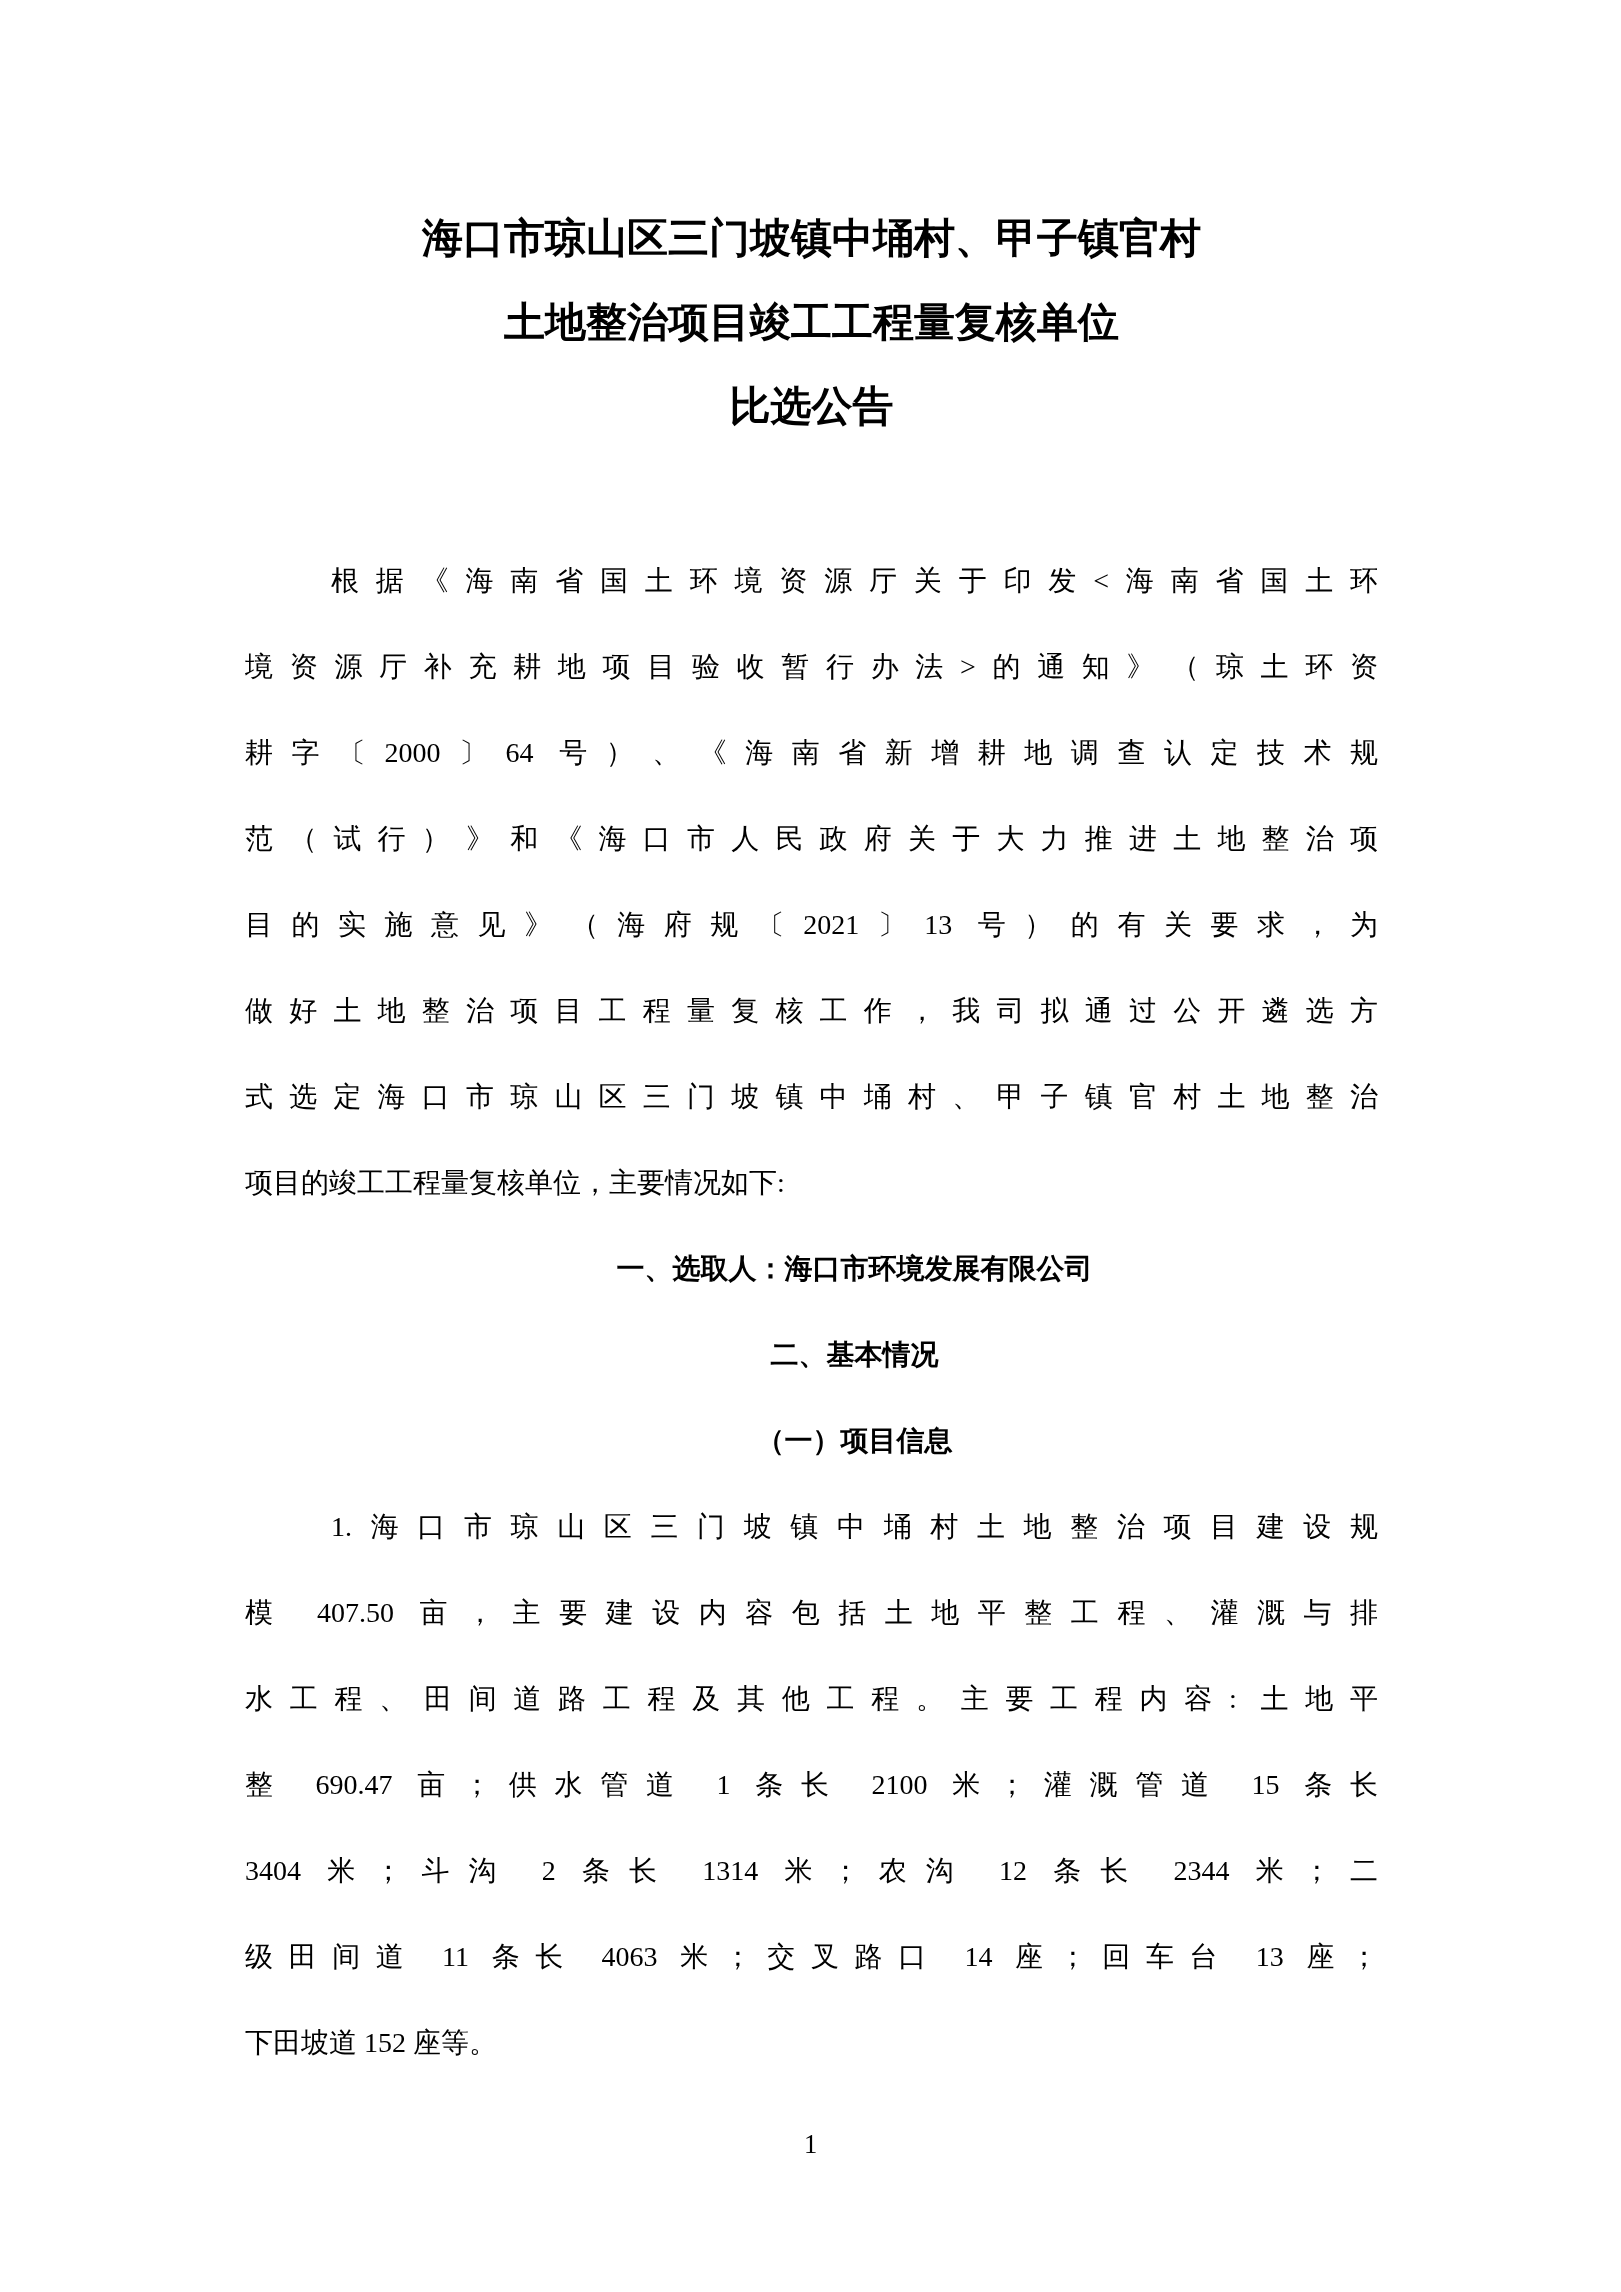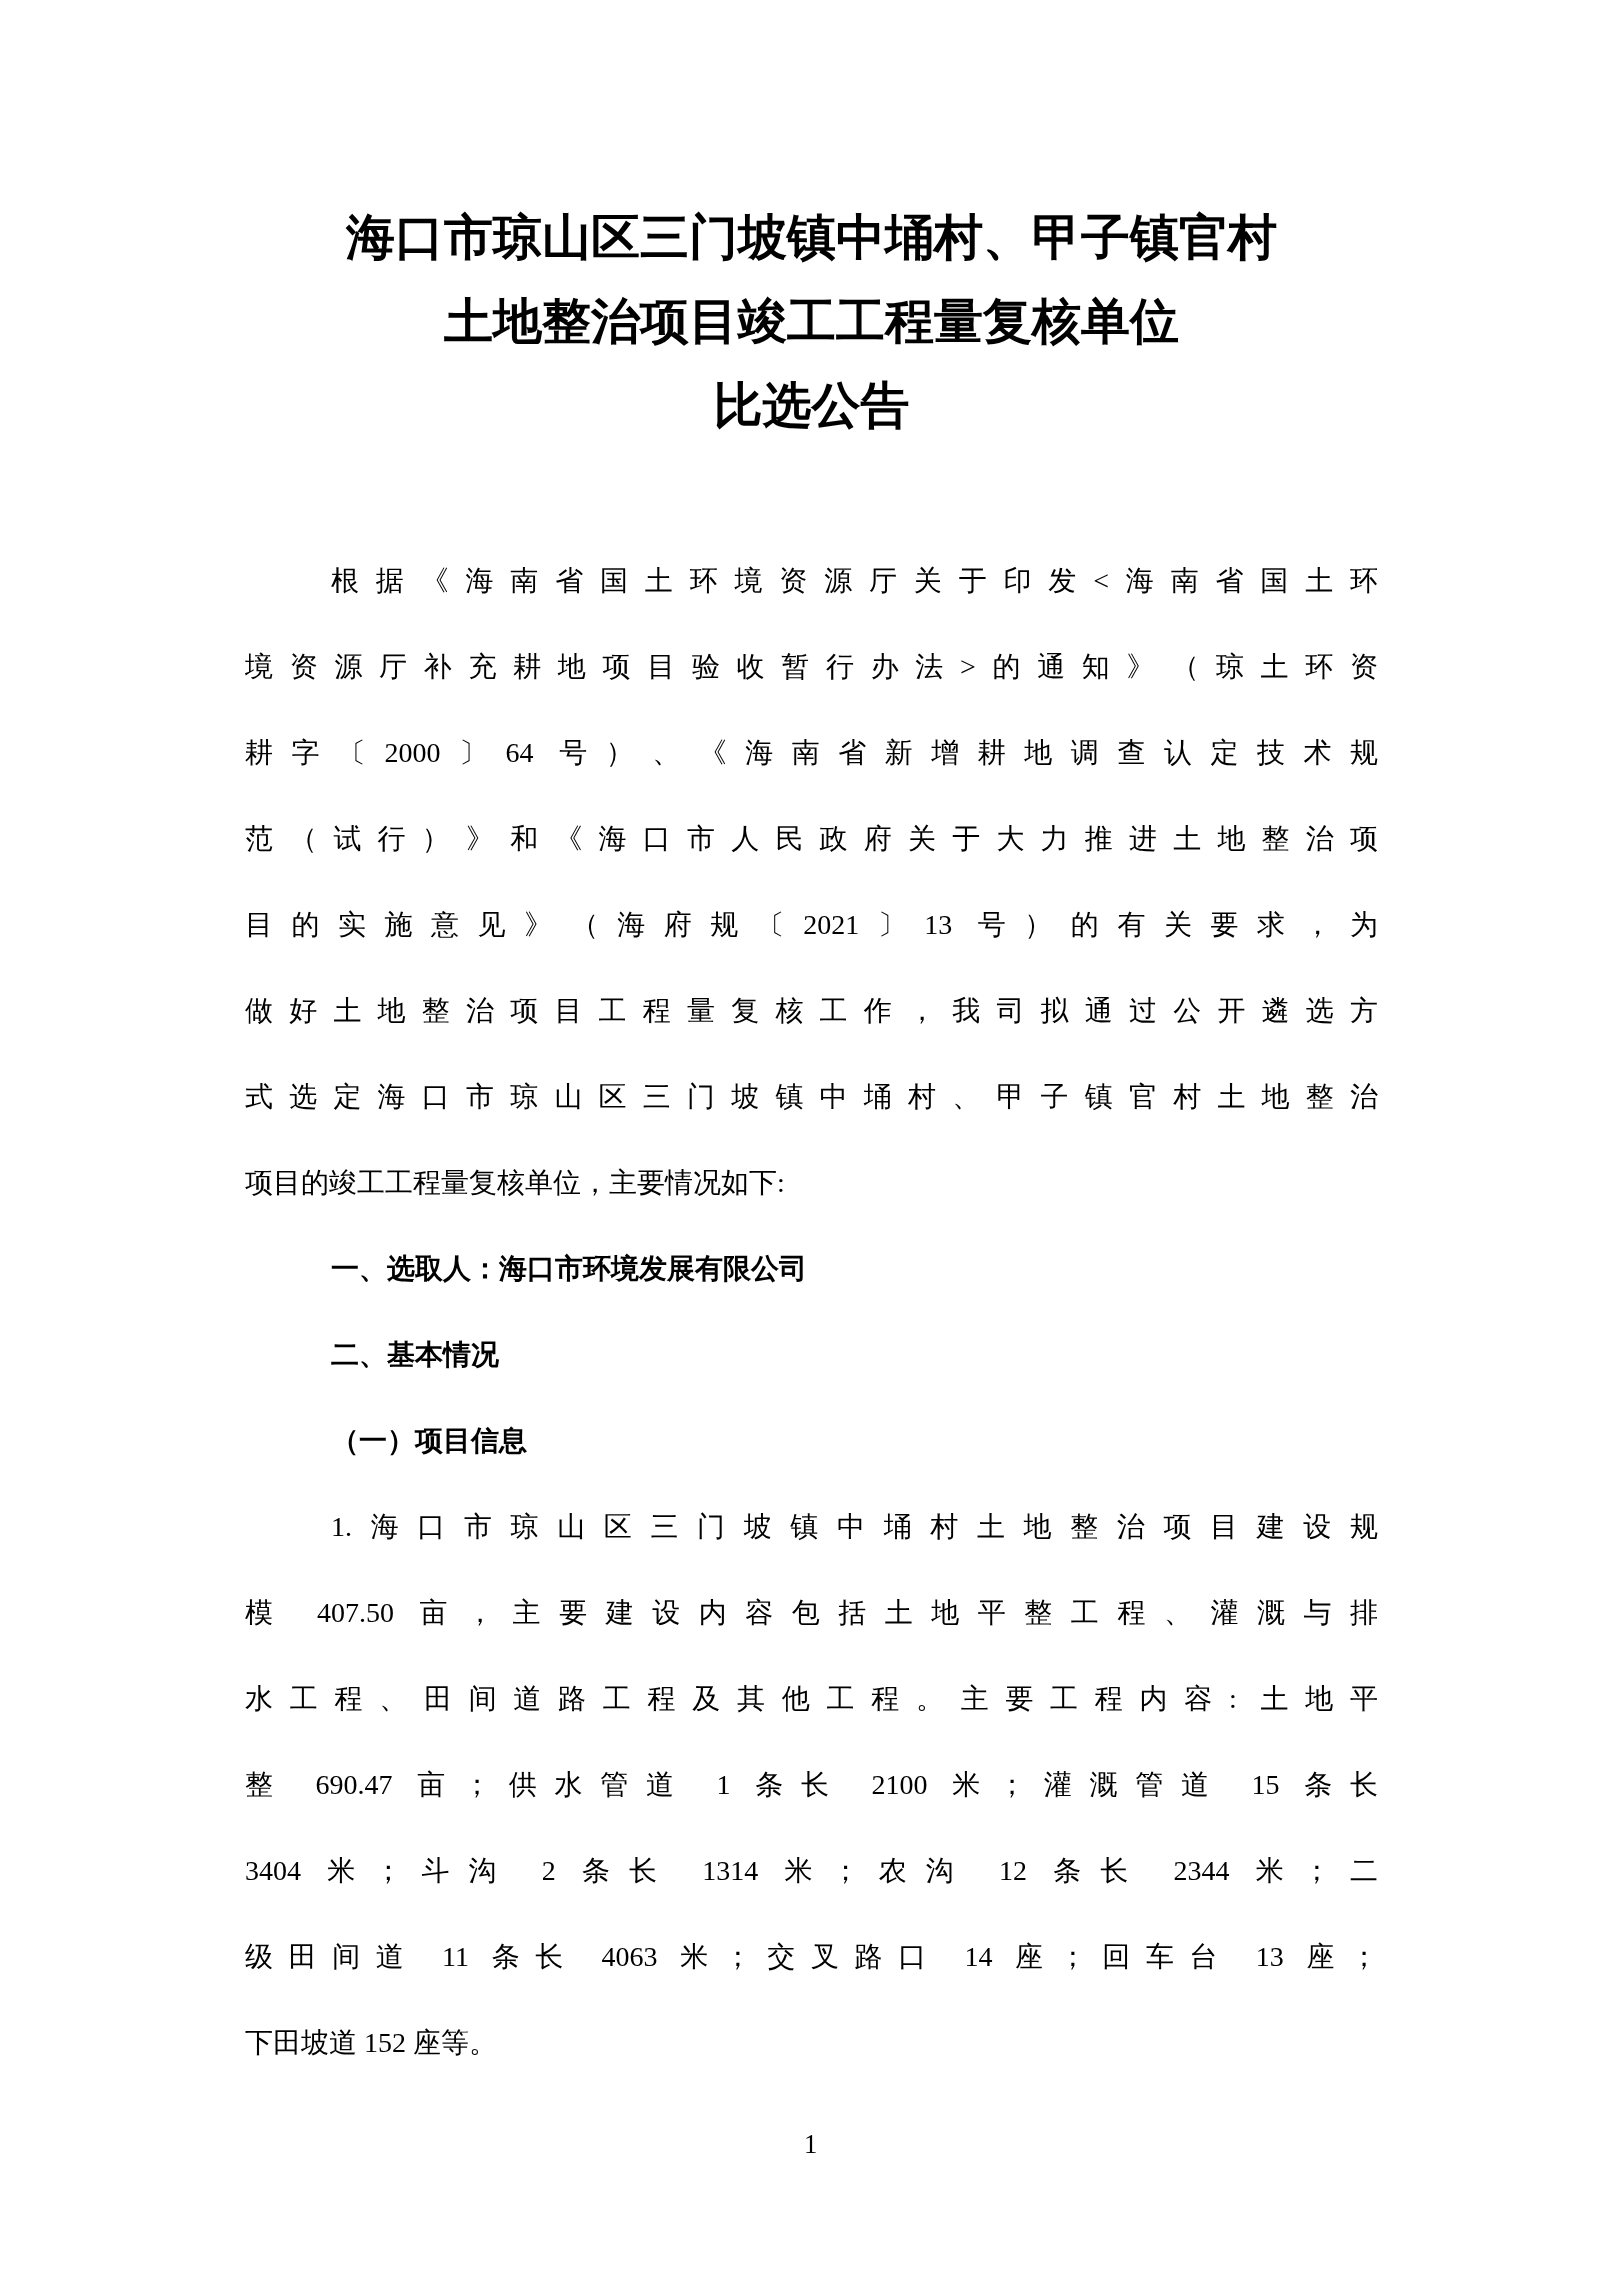--- a/index.html
+++ b/index.html
@@ -18,41 +18,42 @@
   }
   .content {
     position: absolute;
     left: 245px;
     top: 0;
     width: 1133px;
   }
   .doc-title {
     margin-top: 196px;
     text-align: center;
-    font-size: 49px;
+    font-size: 41px;
     line-height: 84px;
     font-weight: bold;
     font-family: "Liberation Serif", "DejaVu Serif", serif;
   }
   .doc-body {
     margin-top: 90px;
     font-size: 28px;
     line-height: 86px;
   }
   .line {
     width: 100%;
     white-space: nowrap;
   }
   .fill {
     white-space: normal;
     text-align: justify;
     text-align-last: justify;
   }
   .indent {
     text-indent: 86px;
+    text-align: center;
   }
   .heading {
     font-family: "Liberation Sans", "DejaVu Sans", sans-serif;
     font-weight: 700;
   }
   .subheading {
     font-weight: 700;
   }
   .page-number {
     position: absolute;

